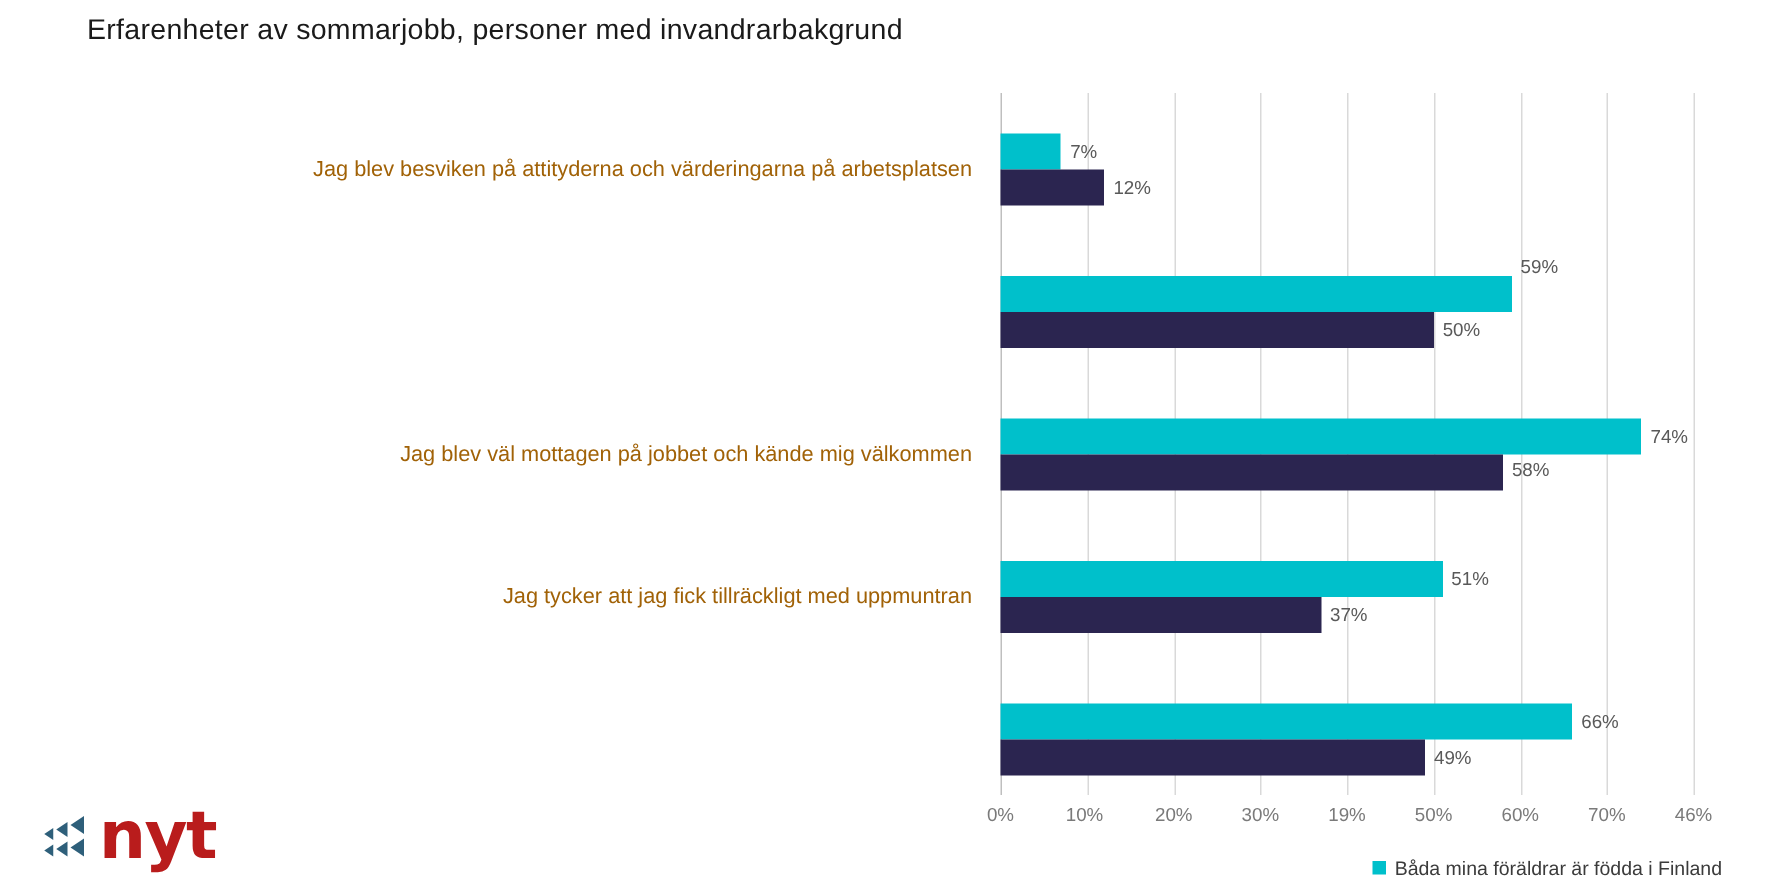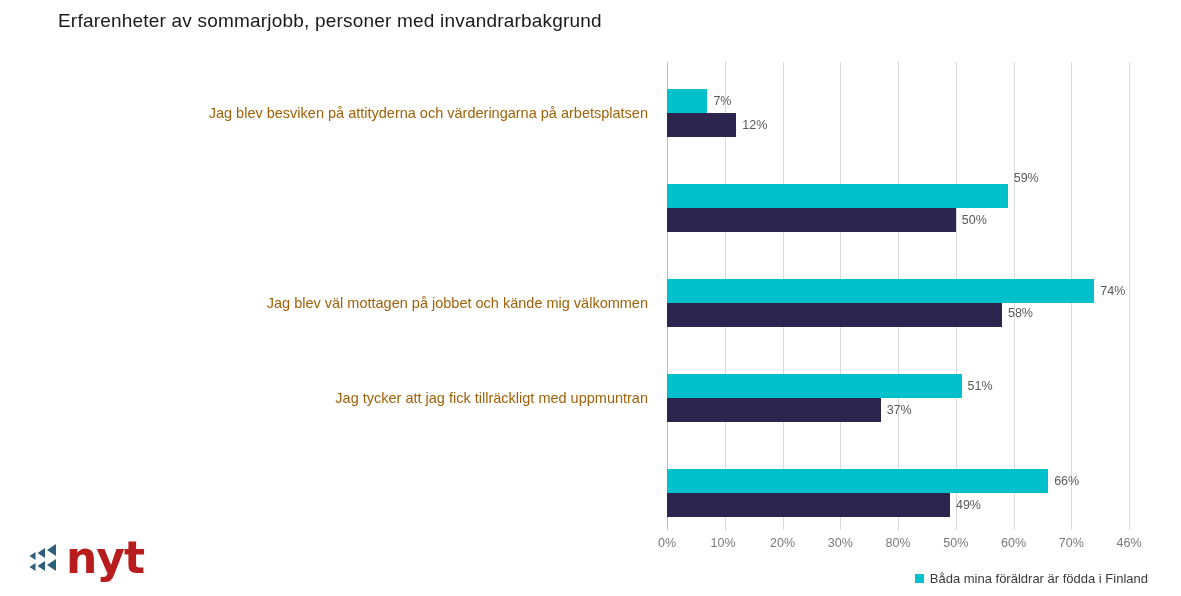--- a/index.html
+++ b/index.html
@@ -203,21 +203,21 @@
       <div class="bar-label" style="left: 288.975px; top: 431px;">49%</div>
     </div>
 
 </div>
 
 <div id="x-axis">
     <div class="tick" style="left: 0px;">0%</div>
     <div class="tick" style="left: 56px;">10%</div>
     <div class="tick" style="left: 115.5px;">20%</div>
     <div class="tick" style="left: 173.25px; text-align: center;">30%</div>
-    <div class="tick" style="left: 231px;">80%</div>
+    <div class="tick" style="left: 231px;">19%</div>
     <div class="tick" style="left: 288.75px;">50%</div>
     <div class="tick" style="left: 346.5px;">60%</div>
     <div class="tick" style="left: 404.25px;">70%</div>
     <div class="tick" style="left: 462px;">46%</div>
   </div>
 
 <div id="legend">
     <div class="legend-item">
       <span class="legend-swatch" style="background: rgb(0, 192, 203);"></span>
       <span class="legend-text">Båda mina föräldrar är födda i Finland</span>

